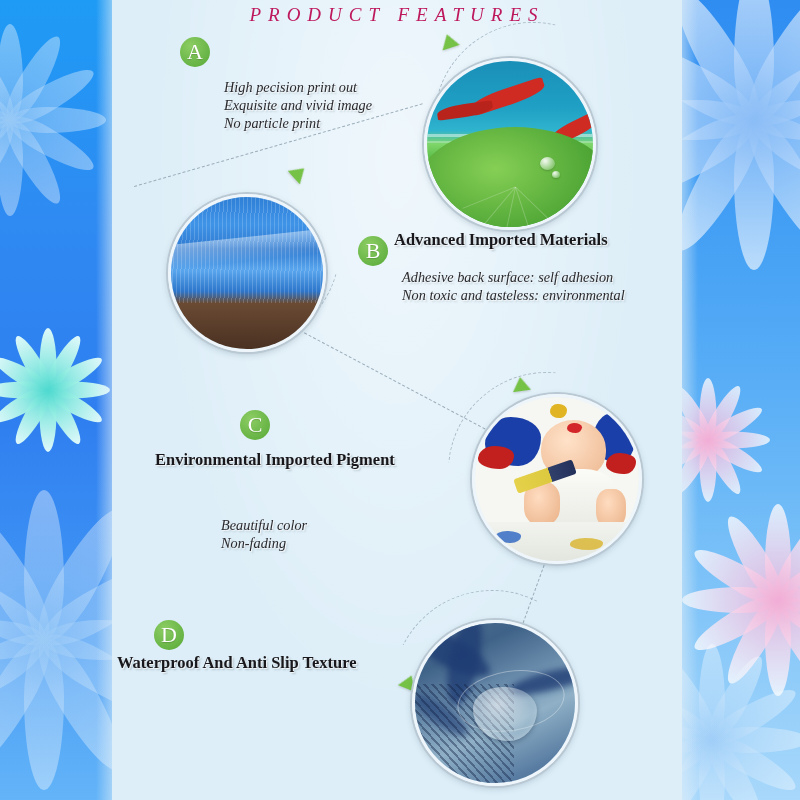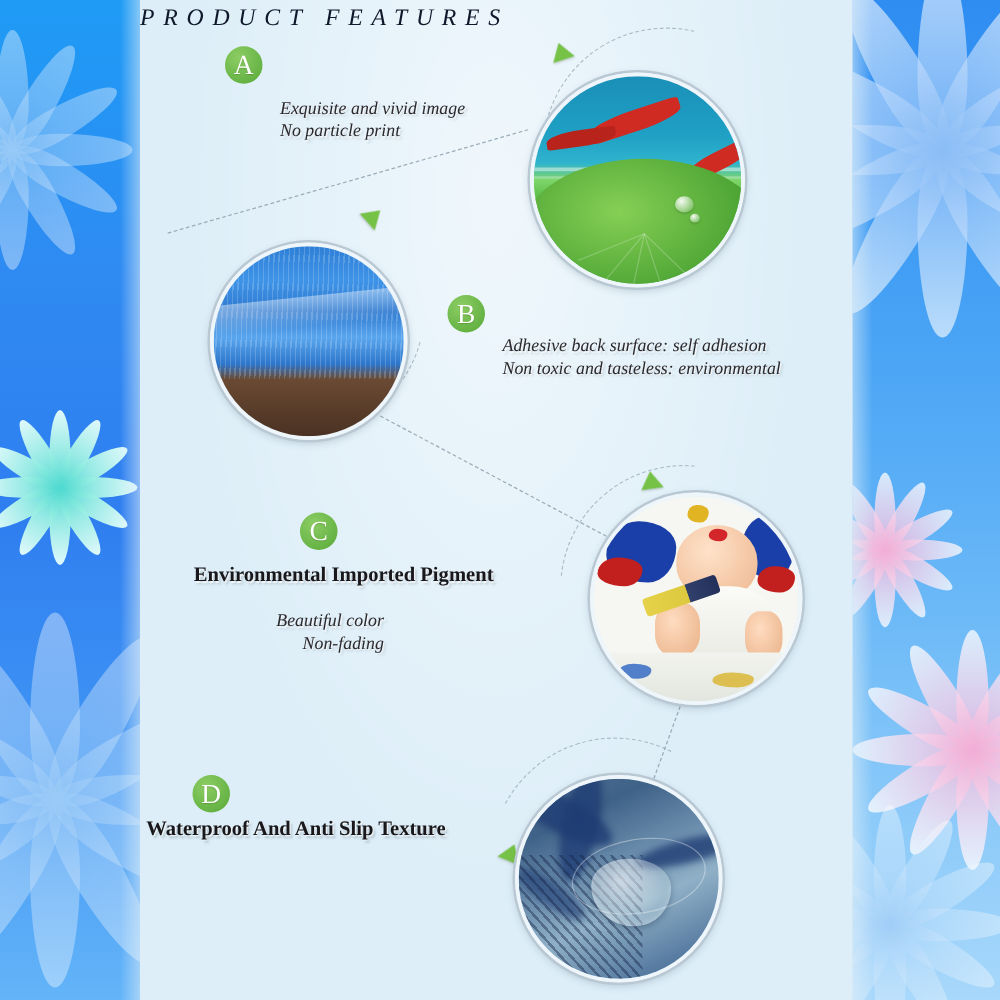--- a/index.html
+++ b/index.html
@@ -31,22 +31,22 @@
   .fl-blue .petal{background:linear-gradient(180deg,#ffffff 0%,#bcd9fb 60%,#8bbdf6 100%);opacity:.62;}
 
   .fl-big .petal{width:40px;height:150px;}
   .fl-mid .petal{width:26px;height:96px;}
 
   
   .panel{position:absolute;left:112px;top:0;width:570px;height:800px;background:#ddeef8;}
   .panel-sheen{position:absolute;inset:0;
     background:radial-gradient(ellipse at 50% 20%,rgba(255,255,255,.55),rgba(255,255,255,0) 62%);}
 
-  .title{position:absolute;top:4px;left:0;width:570px;text-align:left;
-    font-size:19px;letter-spacing:7px;color:#0f172a;font-style:italic;
+  .title{position:absolute;top:4px;left:0;width:570px;text-align:center;
+    font-size:19px;letter-spacing:7px;color:#be185d;font-style:italic;
     font-family:"Liberation Serif",serif;}
 
   
   .circ{position:absolute;border-radius:50%;overflow:hidden;
     border:3px solid #eef6fb;
     box-shadow:0 0 0 2px #b9c8d2, 0 2px 7px rgba(60,90,110,.30);}
   .circ-inner{position:absolute;inset:0;}
 
   
   .ph-koi{background:linear-gradient(180deg,#1a8fb8 0%,#1fa0c4 28%,#2fb4ce 42%,#7fd66a 50%,#4cb33a 62%,#3f9f30 100%);}
@@ -296,33 +296,35 @@
         <div class="marble" style="left:58%;top:30%;width:54%;height:12%;transform:rotate(-14deg);"></div>
         <div class="marble" style="left:-4%;top:52%;width:40%;height:12%;transform:rotate(36deg);opacity:.6;"></div>
         <div class="hatch"></div>
         <div class="wp-lens"></div>
         <div class="wp-drop"></div>
       </div>
     </div>
 
     <div class="badge" style="left:68px;top:37px;">A</div>
     <div class="body" style="left:112px;top:78px;">
+      <div>High pecision print out</div>
       <div>Exquisite and vivid image</div>
       <div>No particle print</div>
     </div>
 
     <div class="badge" style="left:246px;top:236px;">B</div>
+    <div class="head" style="left:282px;top:230px;">Advanced Imported Materials</div>
     <div class="body" style="left:290px;top:268px;">
       <div>Adhesive back surface: self adhesion</div>
       <div>Non toxic and tasteless: environmental</div>
     </div>
 
     <div class="badge" style="left:128px;top:410px;">C</div>
     <div class="head" style="left:43px;top:450px;">Environmental Imported Pigment</div>
-    <div class="body" style="left:109px;top:488px;text-align:right;">
+    <div class="body" style="left:109px;top:516px;">
       <div>Beautiful color</div>
       <div>Non-fading</div>
     </div>
 
     <div class="badge" style="left:42px;top:620px;">D</div>
     <div class="head" style="left:5px;top:653px;">Waterproof And Anti Slip Texture</div>
 
   </div>
 </div>
 

